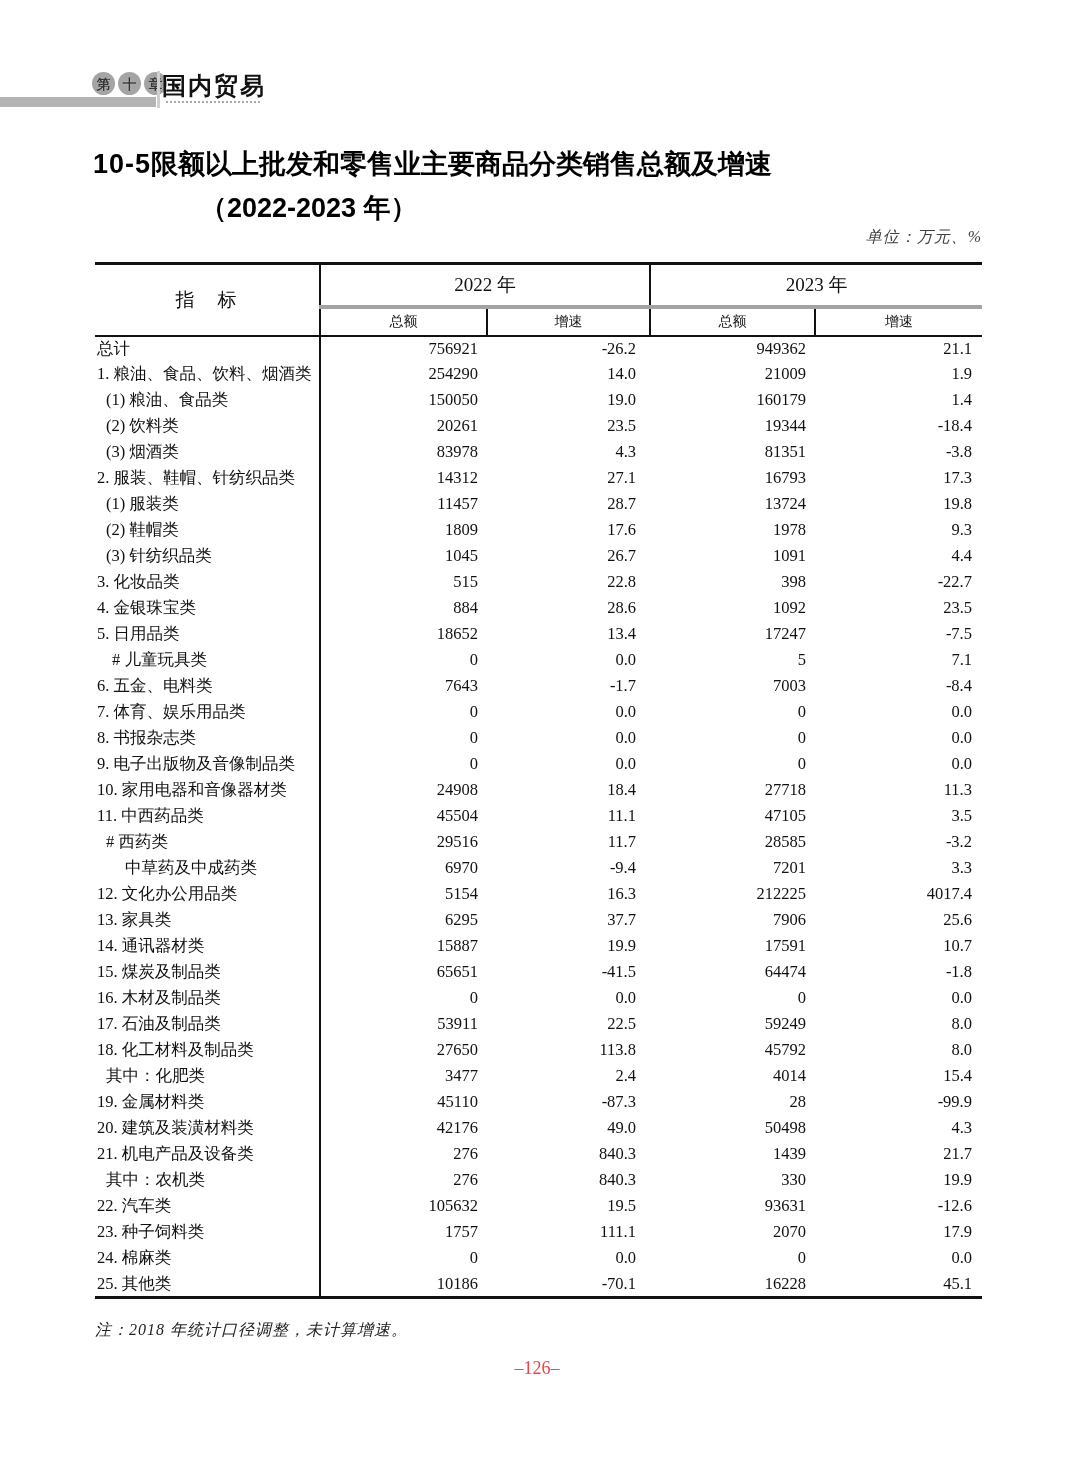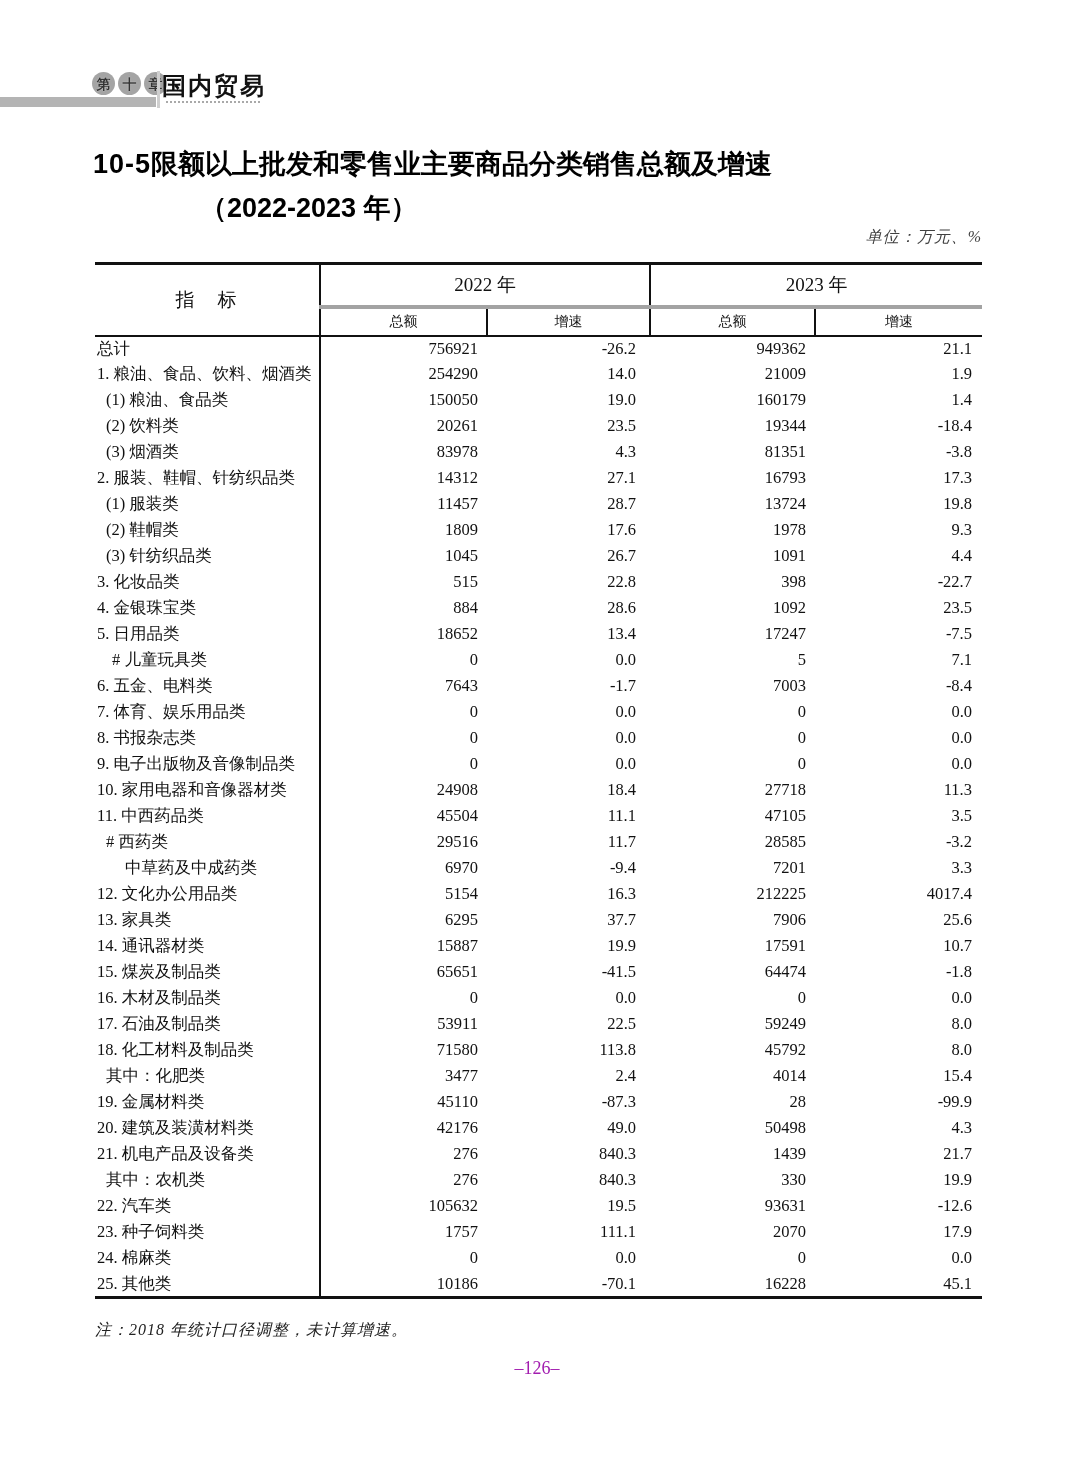--- a/index.html
+++ b/index.html
@@ -90,21 +90,21 @@
   .ind-2 { padding-left: 17px !important; }
   .ind-3 { padding-left: 30px !important; }
 
   
   .footnote {
     position: absolute; left: 95px; top: 1320px;
     font-size: 16px; font-style: italic; color: #222222; letter-spacing: 1px;
   }
   .folio {
     position: absolute; left: 0; top: 1358px; width: 1074px;
-    text-align: center; font-size: 18px; color: #a21caf;
+    text-align: center; font-size: 18px; color: #ef4444;
   }
 </style>
 </head>
 <body>
 
 <div class="running-head">
   <div class="chapter-badges">
     <span class="badge-circle">第</span>
     <span class="badge-circle">十</span>
     <span class="badge-circle">章</span>
@@ -330,21 +330,21 @@
       </tr>
       <tr>
         <td class="label-cell ind-0">17. 石油及制品类</td>
         <td class="num c1">53911</td>
         <td class="num c2">22.5</td>
         <td class="num c3">59249</td>
         <td class="num c4">8.0</td>
       </tr>
       <tr>
         <td class="label-cell ind-0">18. 化工材料及制品类</td>
-        <td class="num c1">71580</td>
+        <td class="num c1">27650</td>
         <td class="num c2">113.8</td>
         <td class="num c3">45792</td>
         <td class="num c4">8.0</td>
       </tr>
       <tr>
         <td class="label-cell ind-1">其中：化肥类</td>
         <td class="num c1">3477</td>
         <td class="num c2">2.4</td>
         <td class="num c3">4014</td>
         <td class="num c4">15.4</td>

